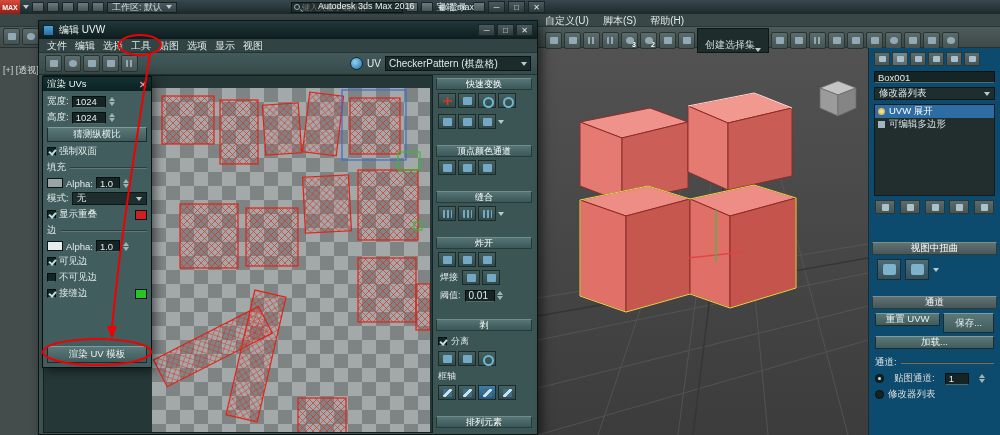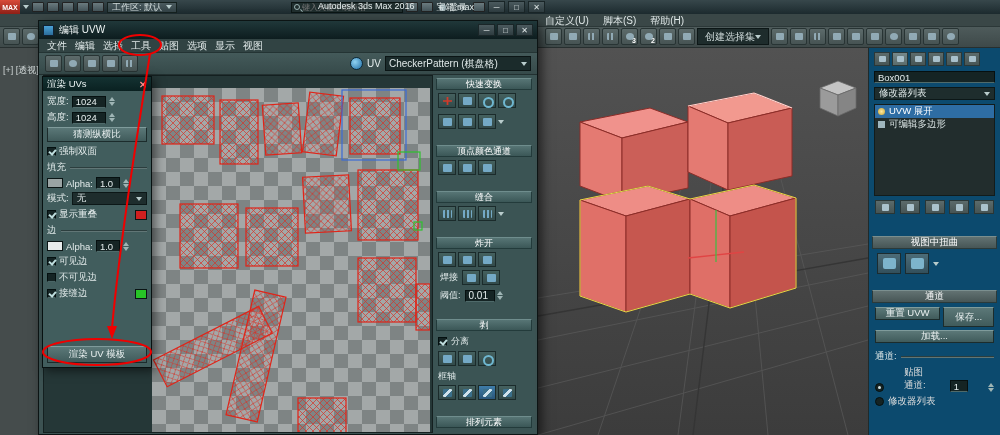--- a/index.html
+++ b/index.html
@@ -24,21 +24,21 @@
   
   #menubar{left:0;top:14px;width:1000px;height:13px;background:#3a4747;border-bottom:1px solid #2c3838;z-index:1}
   #menubar .mits{position:absolute;left:545px;top:0;display:flex;height:13px;align-items:center;gap:14px;color:#dfe7e7}
   #toolbar{left:0;top:27px;width:1000px;height:21px;background:linear-gradient(#4e5b5b,#3e4949);border-bottom:1px solid #272f2f;z-index:1}
   .tbgrp{position:absolute;top:1px;display:flex;gap:2px;align-items:center}
   .mico{width:17px;height:17px;background:linear-gradient(#5d6b6b,#465353);border:1px solid #283434;border-radius:2px;position:relative;flex:none}
   .mico::after{content:"";position:absolute;left:4px;top:4px;width:8px;height:7px;background:#9cb7c4;opacity:.85;border-radius:1px}
   .mico.rnd::after{border-radius:50%}
   .mico.bar::after{background:repeating-linear-gradient(90deg,#9cb7c4 0 2px,transparent 2px 4px)}
   .mico b{position:absolute;right:1px;bottom:0;font-size:7px;color:#fff;font-weight:bold}
-  .nsel{width:72px;height:17px;background:#1e2c2c;border:1px solid #0d1717;display:flex;align-items:center;justify-content:space-between;padding:0 7px;color:#cfdada}
+  .nsel{width:72px;height:25px;background:#1e2c2c;border:1px solid #0d1717;display:flex;align-items:flex-end;justify-content:space-between;padding:0 7px;color:#cfdada}
 
   .tri{width:0;height:0;border-left:3px solid transparent;border-right:3px solid transparent;border-top:4px solid #b9cccc;flex:none}
   .spin{display:flex;flex-direction:column;gap:1px;justify-content:center;flex:none}
   .spin i{display:block;width:0;height:0;border-left:3px solid transparent;border-right:3px solid transparent}
   .spin .up{border-bottom:4px solid #9fb5b5}
   .spin .dn{border-top:4px solid #9fb5b5}
   .inp{background:#152424;border:1px solid #061010;border-bottom-color:#4f6a6a;color:#e4ecec;padding:0 3px;display:flex;align-items:center;height:12px}
   .btn{background:linear-gradient(#5b7878,#405b5b);border:1px solid #1c2c2c;border-top-color:#7f9b9b;color:#e8efef;display:flex;align-items:center;justify-content:center}
   .chk{width:9px;height:9px;background:#152424;border:1px solid #041010;border-bottom-color:#4a6666;position:relative;flex:none}
   .chk.on::after{content:"";position:absolute;left:1px;top:1px;width:5px;height:3px;border-left:2px solid #bfdede;border-bottom:2px solid #bfdede;transform:rotate(-50deg)}
@@ -279,42 +279,42 @@
     </div>
   </div>
   <div class="stkbtns">
     <span class="skb"></span>
     <span class="skb"></span>
     <span class="skb"></span>
     <span class="skb"></span>
     <span class="skb"></span>
   </div>
 
-  <div class="rollhdr" style="margin-top:20px">
+  <div class="rollhdr" style="margin-top:26px">
     <span>视图中扭曲</span>
   </div>
   <div style="display:flex;gap:4px;align-items:center;padding:4px 8px">
     <span class="bigico"></span>
     <span class="bigico"></span>
     <span class="tri"></span>
   </div>
 
   <div class="rollhdr" style="margin-top:12px">
     <span>通道</span>
   </div>
   <div style="padding:4px 6px;display:flex;flex-direction:column;gap:3px">
     <div style="display:flex;gap:3px">
       <div class="btn" style="flex:1.3;height:13px">重置 UVW</div>
       <div class="btn" style="flex:1;height:20px">保存...</div>
     </div>
     <div class="btn" style="height:13px">加载...</div>
     <div class="grp" style="margin-top:4px">
       <span>通道:</span>
     </div>
-    <div style="display:flex;gap:20px;align-items:flex-end">
+    <div style="display:flex;gap:10px;align-items:center">
       <span class="rad on"></span>
       <span>贴图通道:</span>
       <div class="inp num" style="width:24px">1</div>
       <span class="spin">
           <i class="up"></i>
           <i class="dn"></i>
         </span>
     </div>
     <div style="display:flex;gap:4px;align-items:center">
       <span class="rad"></span>

